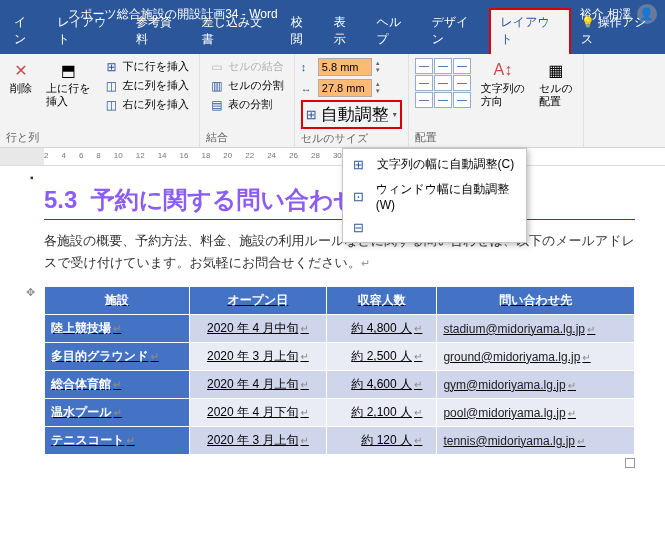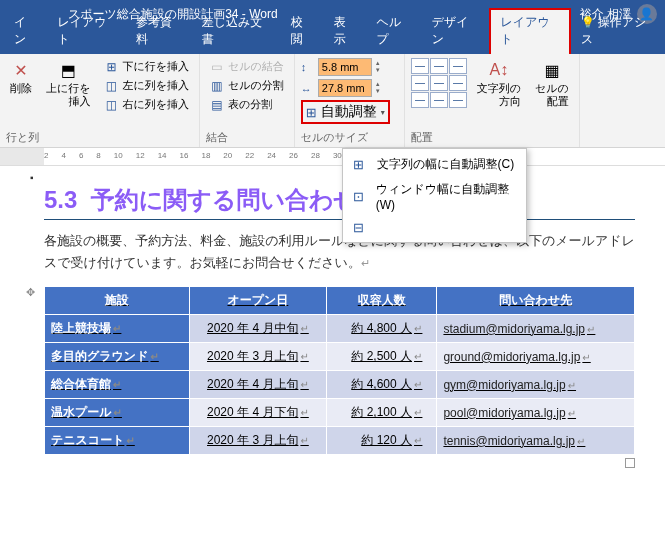--- a/index.html
+++ b/index.html
@@ -15,34 +15,34 @@
 .tab { padding:4px 10px 6px; font-size:12px; cursor:pointer; }
 .tab.active { background:#f3f3f3; color:#2b579a; border:2px solid #d00; border-bottom:none; }
 .tab.bulb::before { content:"💡"; font-size:11px; margin-right:3px; }
 
 .ribbon { background:#f3f3f3; border-bottom:1px solid #d4d4d4; height:94px; display:flex; position:relative; }
 .group { border-right:1px solid #e1e1e1; padding:4px 6px 2px; display:flex; flex-direction:column; justify-content:space-between; }
 .group-label { font-size:11px; color:#666; padding-top:2px; }
 .group-body { display:flex; gap:6px; align-items:flex-start; flex:1; }
 .vbtn { display:flex; flex-direction:column; align-items:center; justify-content:center; gap:2px; padding:2px 4px; cursor:pointer; }
 .vbtn .ico { width:20px; height:20px; display:flex; align-items:center; justify-content:center; font-size:16px; }
-.vbtn .lbl { font-size:11px; text-align:right; line-height:1.2; }
+.vbtn .lbl { font-size:11px; text-align:left; line-height:1.2; }
 .stack { display:flex; flex-direction:column; gap:2px; }
 .hbtn { display:flex; align-items:center; gap:4px; padding:1px 4px; font-size:11px; cursor:pointer; white-space:nowrap; }
 .hbtn .ico { width:14px; height:14px; display:inline-flex; align-items:center; justify-content:center; font-size:12px; color:#2b579a; }
 .hbtn.disabled { color:#b0b0b0; }
 .hbtn.disabled .ico { color:#b0b0b0; }
 .spin { display:flex; align-items:center; gap:3px; font-size:11px; }
 .spin .ico { width:14px; color:#2b579a; }
 .spin input { width:54px; height:18px; font-size:11px; border:1px solid #ababab; padding:0 3px; background:#fdba74; }
 .spin .ctl { display:flex; flex-direction:column; }
 .spin .ctl span { font-size:6px; line-height:7px; color:#666; cursor:pointer; }
 .autofit-row { display:flex; align-items:center; gap:4px; border:2px solid #d00; padding:1px 3px; cursor:pointer; }
 .autofit-row .ico { color:#2b579a; font-size:13px; }
-.autofit-row .lbl { font-size:14px; }
+.autofit-row .lbl { font-size:17px; }
 .autofit-row .dd { font-size:8px; color:#555; }
 
 .align-grid { display:grid; grid-template-columns:repeat(3,18px); grid-template-rows:repeat(3,16px); gap:1px; }
 .align-grid div { border:1px solid #9aaccb; background:#fff; cursor:pointer; display:flex; align-items:center; justify-content:center; }
 .align-grid div .ln { width:10px; height:1px; background:#5a7aa8; }
 
 .dropdown { position:absolute; top:94px; left:342px; background:#fff; border:1px solid #c5c5c5; box-shadow:2px 2px 6px rgba(0,0,0,0.25); z-index:50; padding:3px 0; width:185px; }
 .dropdown .item { display:flex; align-items:center; gap:8px; padding:4px 10px; font-size:12px; cursor:pointer; }
 .dropdown .item .ico { width:16px; color:#2b579a; font-size:13px; }
 

